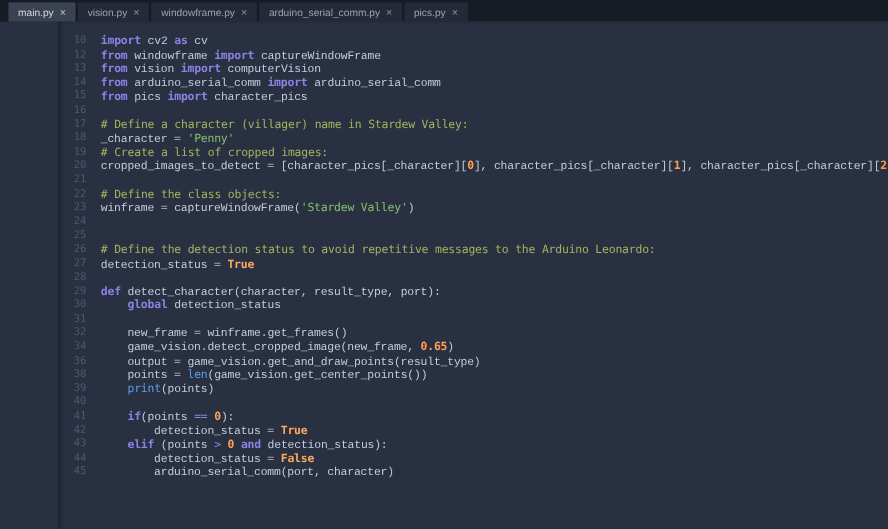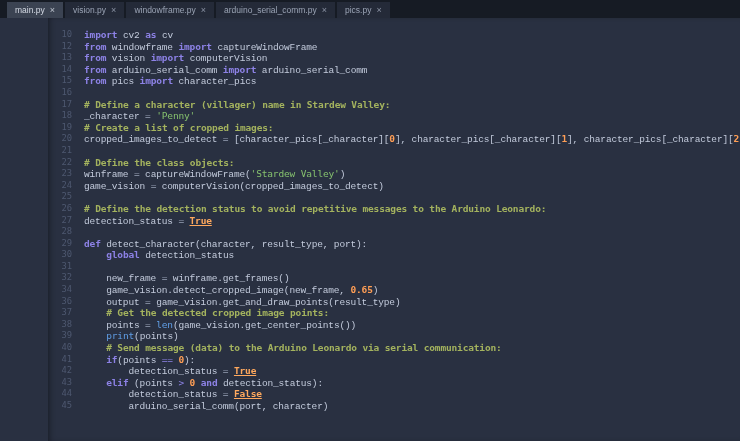--- a/index.html
+++ b/index.html
@@ -32,24 +32,24 @@
     flex:0 0 24px;text-align:right;color:var(--gutter_text);
     font:8.8px/11.6px "DejaVu Sans Mono",monospace;
     padding-right:0;user-select:none;
   }
   .code{
     font:9.5px/11.6px "DejaVu Sans Mono",monospace;
     letter-spacing:-0.15px;white-space:pre;color:var(--default_text);
     padding-left:12px;
   }
   .tok-kw{color:var(--keyword);font-weight:bold;}
-  .tok-cm{color:var(--comment);font-weight:bold;}
+  .tok-cm{color:var(--comment);font-weight:normal;}
   .tok-str{color:var(--string);}
   .tok-num{color:var(--number);font-weight:bold;}
-  .tok-bool{color:var(--boolean);font-weight:bold;text-decoration:underline;}
+  .tok-bool{color:var(--boolean);font-weight:bold;}
   .tok-bi{color:var(--builtin);}
   .tok-op{color:var(--operator);}
   .tok-kop{color:var(--keyword);}
   .tok-txt{color:var(--default_text);font-family:Liberation Mono, monospace;}
 </style>
 </head>
 <body>
 
 <div class="window">
   <div class="tabbar" id="tabbar">
@@ -122,21 +122,20 @@
       <div class="line">
         <span class="ln">22</span>
         <span class="code"><span class="tok-cm"># Define the class objects:</span></span>
       </div>
       <div class="line">
         <span class="ln">23</span>
         <span class="code"><span class="tok-txt">winframe </span><span class="tok-op">= </span><span class="tok-txt">captureWindowFrame(</span><span class="tok-str">'Stardew Valley'</span><span class="tok-txt">)</span></span>
       </div>
       <div class="line">
         <span class="ln">24</span>
-        <span class="code"><span class="tok-txt">game_vision </span><span class="tok-op">= </span><span class="tok-txt">computerVision(cropped_images_to_detect)</span></span>
       </div>
       <div class="line">
         <span class="ln">25</span>
         <span class="code"></span>
       </div>
       <div class="line">
         <span class="ln">26</span>
         <span class="code"><span class="tok-cm"># Define the detection status to avoid repetitive messages to the Arduino Leonardo:</span></span>
       </div>
       <div class="line">
@@ -165,34 +164,29 @@
       </div>
       <div class="line">
         <span class="ln">34</span>
         <span class="code"><span class="tok-txt">    game_vision.detect_cropped_image(new_frame, </span><span class="tok-num">0.65</span><span class="tok-txt">)</span></span>
       </div>
       <div class="line">
         <span class="ln">36</span>
         <span class="code"><span class="tok-txt">    output </span><span class="tok-op">= </span><span class="tok-txt">game_vision.get_and_draw_points(result_type)</span></span>
       </div>
       <div class="line">
-        <span class="ln">37</span>
-        <span class="code"><span class="tok-txt">    </span><span class="tok-cm"># Get the detected cropped image points:</span></span>
-      </div>
-      <div class="line">
         <span class="ln">38</span>
         <span class="code"><span class="tok-txt">    points </span><span class="tok-op">= </span><span class="tok-bi">len</span><span class="tok-txt">(game_vision.get_center_points())</span></span>
       </div>
       <div class="line">
         <span class="ln">39</span>
         <span class="code"><span class="tok-txt">    </span><span class="tok-bi">print</span><span class="tok-txt">(points)</span></span>
       </div>
       <div class="line">
         <span class="ln">40</span>
-        <span class="code"><span class="tok-txt">    </span><span class="tok-cm"># Send message (data) to the Arduino Leonardo via serial communication:</span></span>
       </div>
       <div class="line">
         <span class="ln">41</span>
         <span class="code"><span class="tok-txt">    </span><span class="tok-kw">if</span><span class="tok-txt">(points </span><span class="tok-kop">==</span><span class="tok-txt"> </span><span class="tok-num">0</span><span class="tok-txt">):</span></span>
       </div>
       <div class="line">
         <span class="ln">42</span>
         <span class="code"><span class="tok-txt">        detection_status </span><span class="tok-op">= </span><span class="tok-bool">True</span></span>
       </div>
       <div class="line">

